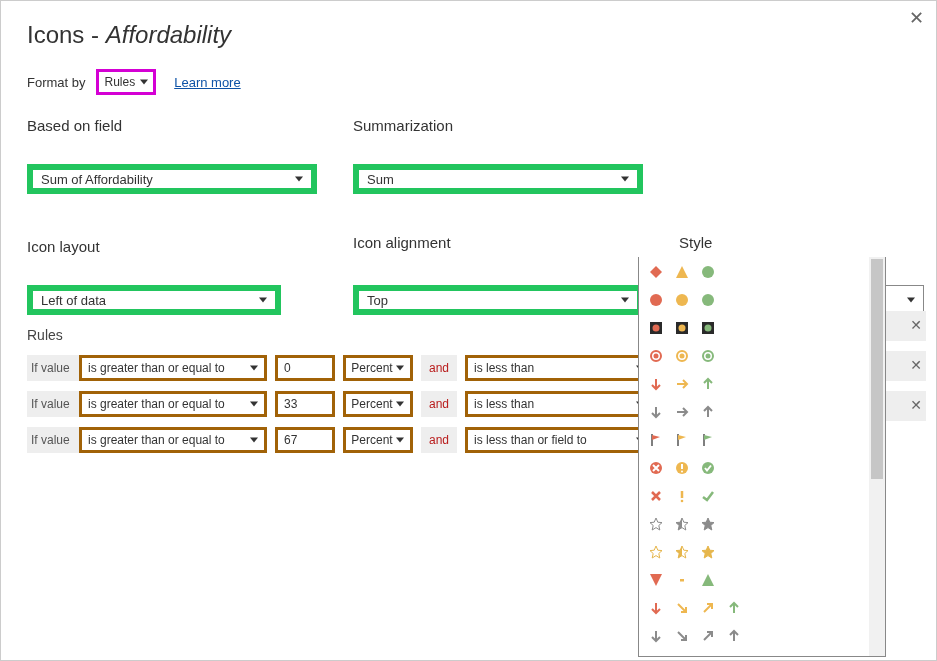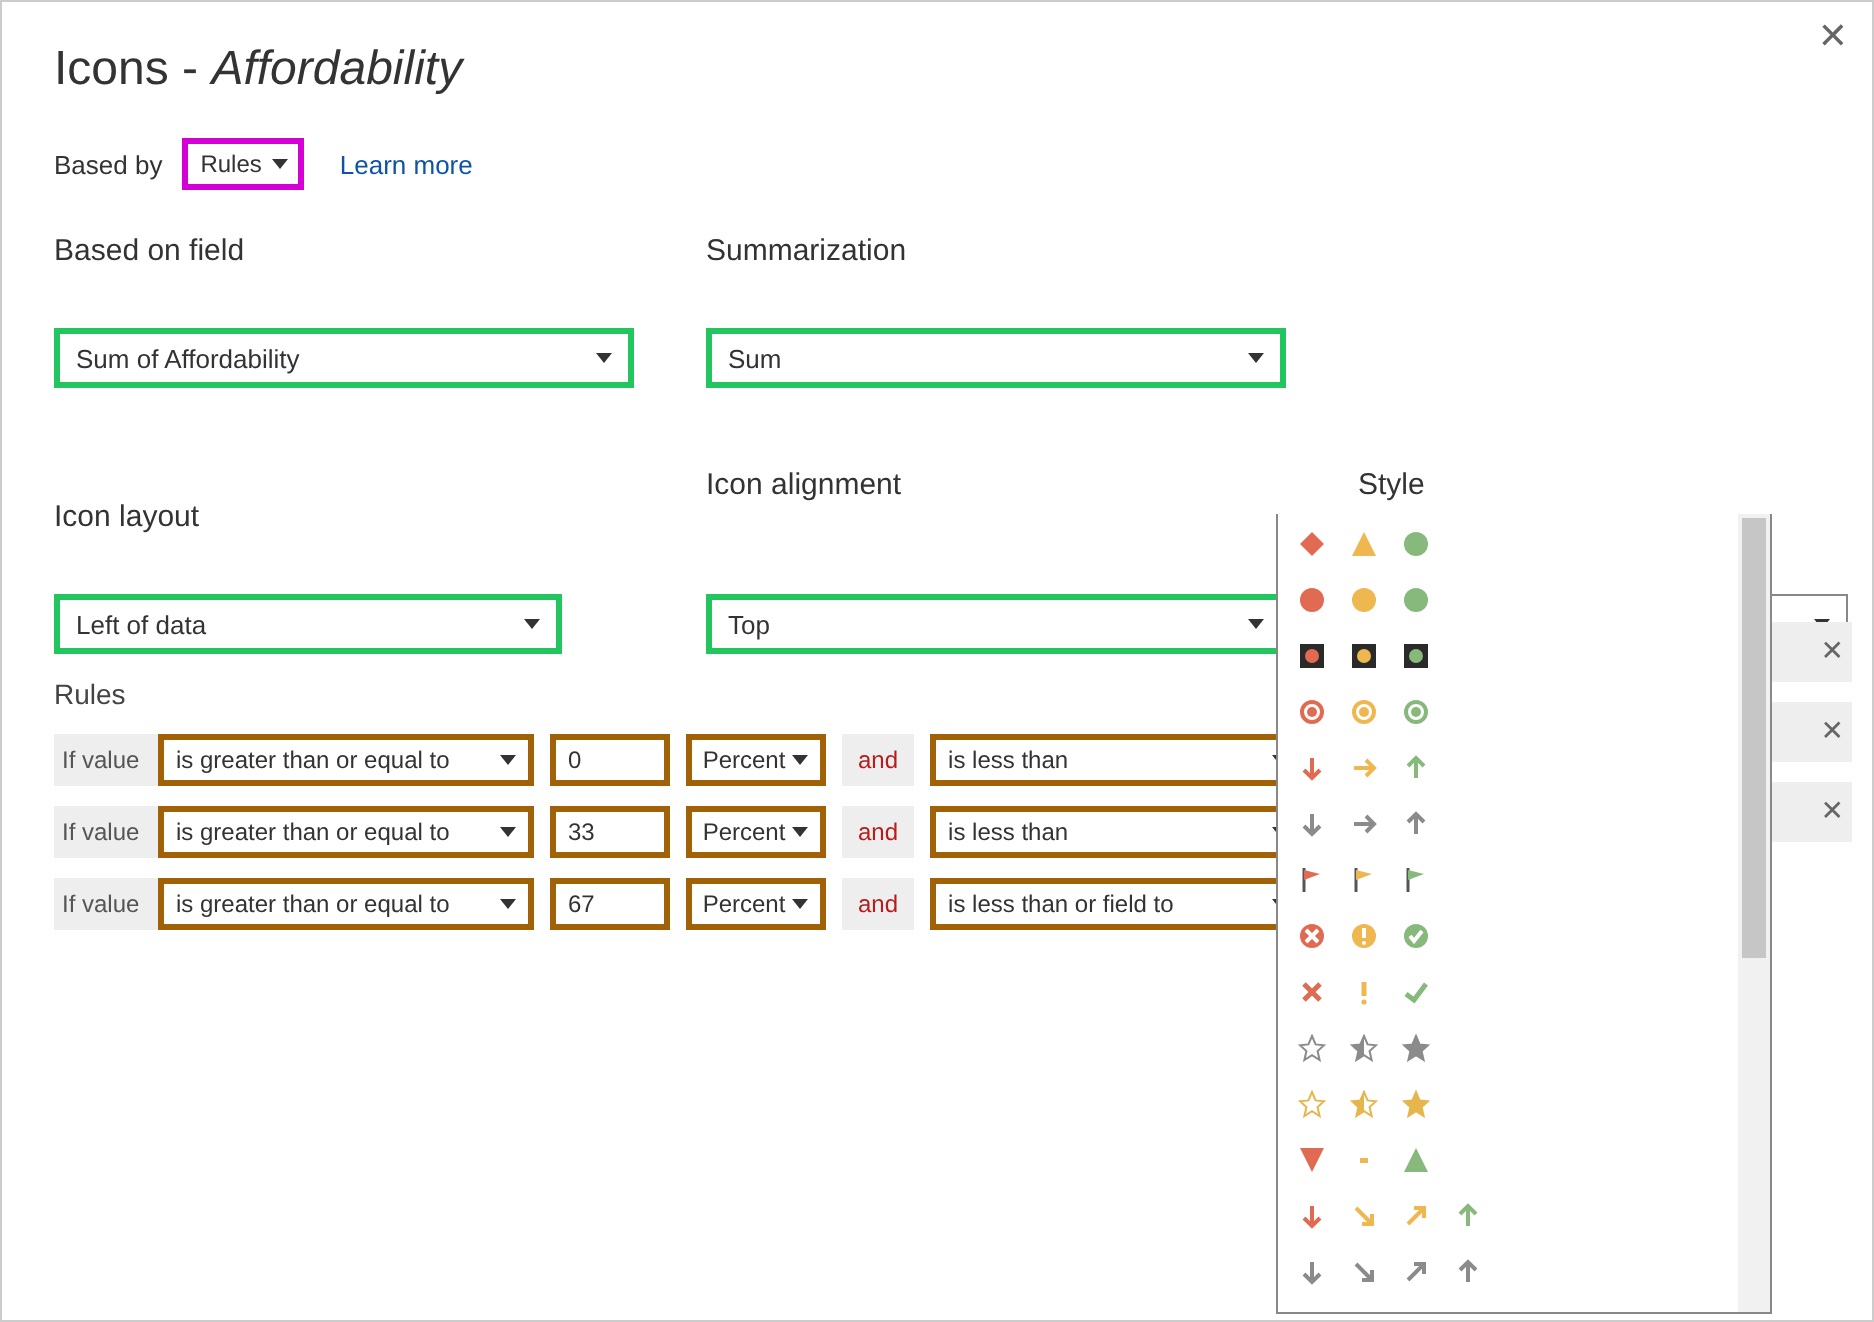--- a/index.html
+++ b/index.html
@@ -49,41 +49,42 @@
   }
   .format-select::after {
     content:"";
     position:absolute; right:5px; top:50%; transform:translateY(-50%);
     border-left:4px solid transparent;
     border-right:4px solid transparent;
     border-top:5px solid #333;
   }
   .learn-link {
     color: #0e53a7;
+    text-decoration: underline;
     cursor: pointer;
     font-size: 13px;
     margin-left: 8px;
   }
   .grid3 {
     display: grid;
     grid-template-columns: 300px 300px 300px;
     column-gap: 12px;
     row-gap: 6px;
     gap: 26px;
   }
   .section-title {
     font-size: 15px;
     color: #333;
     font-weight: 400;
     margin-bottom: 4px;
   }
   .select {
     width: 290px;
     height: 30px;
-    border: 3px solid #22c55e;
+    border: 6px solid #22c55e;
     background: #fff;
     padding: 0 24px 0 8px;
     font-size: 13px;
     position: relative;
     display: flex;
     align-items: center;
     cursor: pointer;
   }
   .select::after {
     content:"";
@@ -229,41 +230,41 @@
 
 <div class="close-btn">✕</div>
 
 <div class="dialog">
 
   <div class="title">
     <span>Icons - </span><span class="em">Affordability</span>
   </div>
 
   <div class="row-format">
-    <span class="label-sm">Based by</span>
+    <span class="label-sm">Format by</span>
     <div class="format-select">
       <span>Rules</span>
     </div>
     <a class="learn-link">Learn more</a>
   </div>
 
   <div class="grid3">
     <div class="section-title">Based on field</div>
     <div class="section-title">Summarization</div>
     <div></div>
 
     <div class="select">
       <span>Sum of Affordability</span>
     </div>
     <div class="select">
       <span>Sum</span>
     </div>
     <div></div>
 
-    <div class="section-title" style="margin-top:30px">Icon layout</div>
+    <div class="section-title" style="margin-top:18px">Icon layout</div>
     <div class="section-title" style="margin-top:14px">Icon alignment</div>
     <div class="section-title" style="margin-top:14px">Style</div>
 
     <div class="select" style="width:254px">
       <span>Left of data</span>
     </div>
     <div class="select">
       <span>Top</span>
     </div>
     <div class="style-preview">

